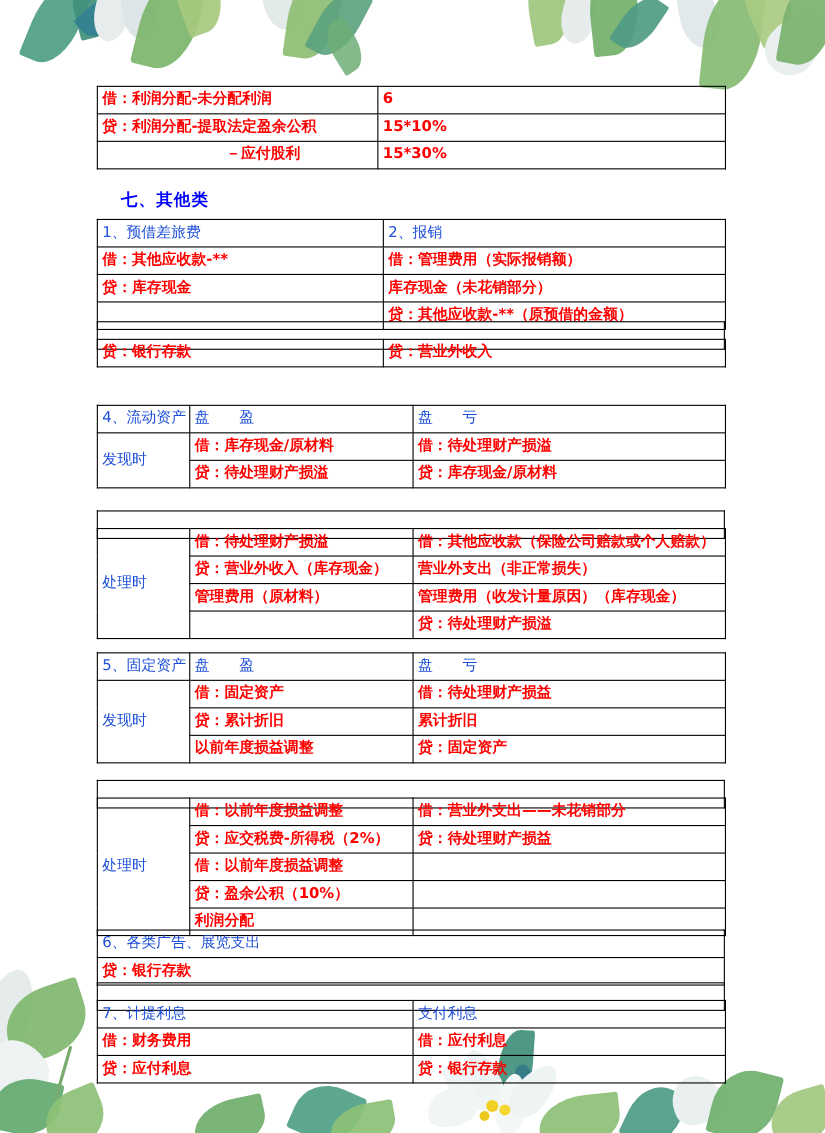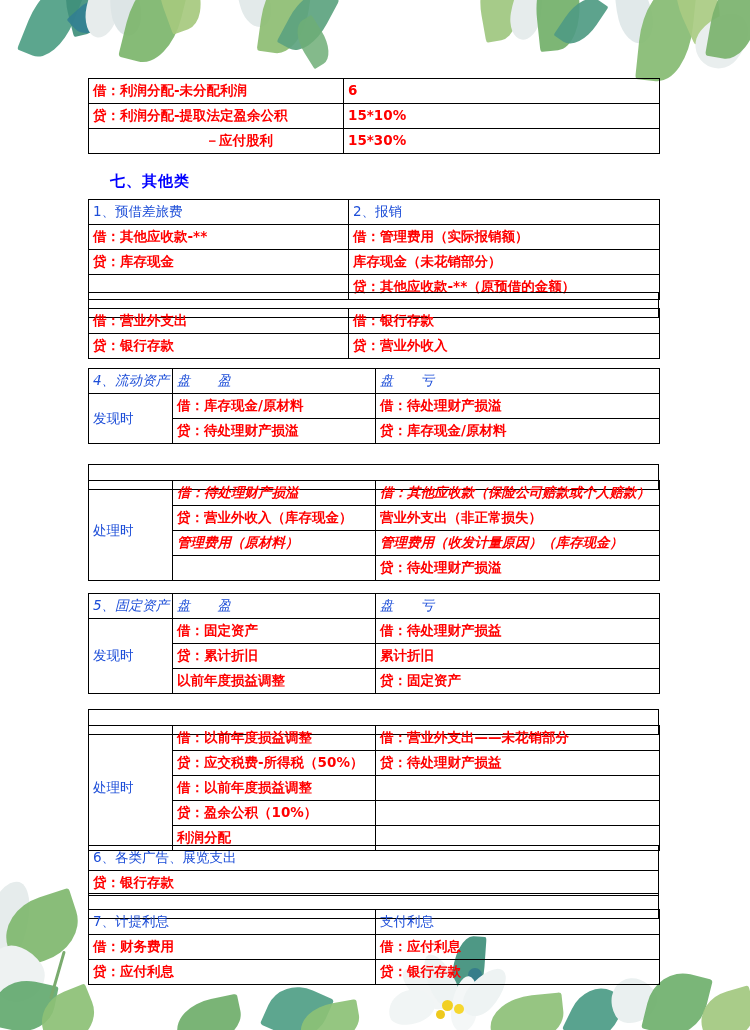--- a/index.html
+++ b/index.html
@@ -53,21 +53,21 @@
     vertical-align:middle;
     white-space:nowrap;
     overflow:visible;
   }
   .k{color:#1d4ed8;font-weight:normal;}
   .r{color:#ff0000;font-weight:bold;}
   .ctr{text-align:left;}
   .ind{padding-left:30px;}
   .ind2{padding-left:22px;}
   .wrapcell{white-space:normal;line-height:1.25;}
-  .tall{height:46px;font-style:italic;}
+  .tall{height:46px;}
   .mid{vertical-align:middle;}
 </style>
 </head>
 <body>
 
 <div class="deco" aria-hidden="true">
 
   <div class="leaf" style="left:30px;top:-18px;width:42px;height:78px;background:#4e9e84;transform:rotate(22deg);"></div>
   <div class="leaf" style="left:66px;top:-28px;width:34px;height:62px;background:#3f8f7b;transform:rotate(-14deg);"></div>
   <div class="leaf" style="left:78px;top:-6px;width:30px;height:44px;background:#2f7d93;transform:rotate(48deg);opacity:.8;"></div>
@@ -180,24 +180,20 @@
       </tbody>
   </table>
 
   <table class="jtbl" style="left:88px;top:308px;width:571px;">
     <colgroup>
         <col style="width:260px">
         <col style="width:311px">
       </colgroup>
     <tbody>
       <tr>
-        <td class="r">借：营业外支出</td>
-        <td class="r">借：银行存款</td>
-      </tr>
-      <tr>
         <td class="r">贷：银行存款</td>
         <td class="r">贷：营业外收入</td>
       </tr>
     </tbody>
   </table>
 
   <table class="jtbl" style="left:88px;top:368px;width:571px;">
     <colgroup>
         <col style="width:84px">
         <col style="width:203px">
@@ -298,21 +294,21 @@
         <col style="width:203px">
         <col style="width:284px">
       </colgroup>
     <tbody>
       <tr>
         <td class="k ctr mid" rowspan="5">处理时</td>
         <td class="r">借：以前年度损益调整</td>
         <td class="r">借：营业外支出——未花销部分</td>
       </tr>
       <tr>
-        <td class="r">贷：应交税费-所得税（50%）</td>
+        <td class="r">贷：应交税费-所得税（2%）</td>
         <td class="r">贷：待处理财产损益</td>
       </tr>
       <tr>
         <td class="r">借：以前年度损益调整</td>
         <td class="r">&nbsp;</td>
       </tr>
       <tr>
         <td class="r">贷：盈余公积（10%）</td>
         <td class="r">&nbsp;</td>
       </tr>

